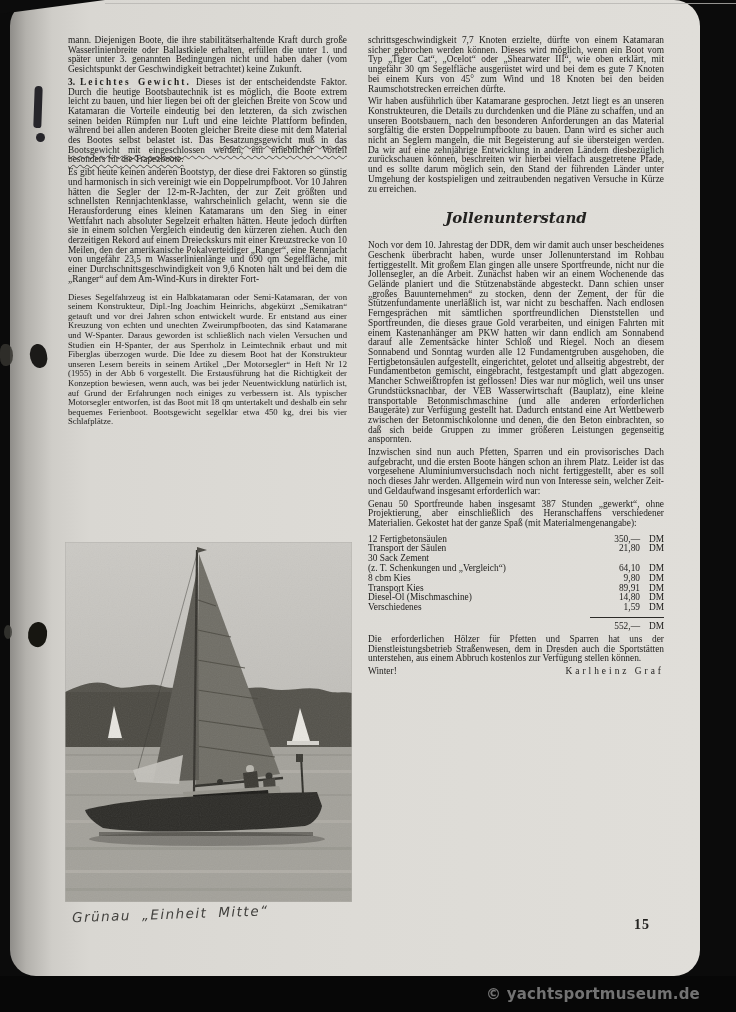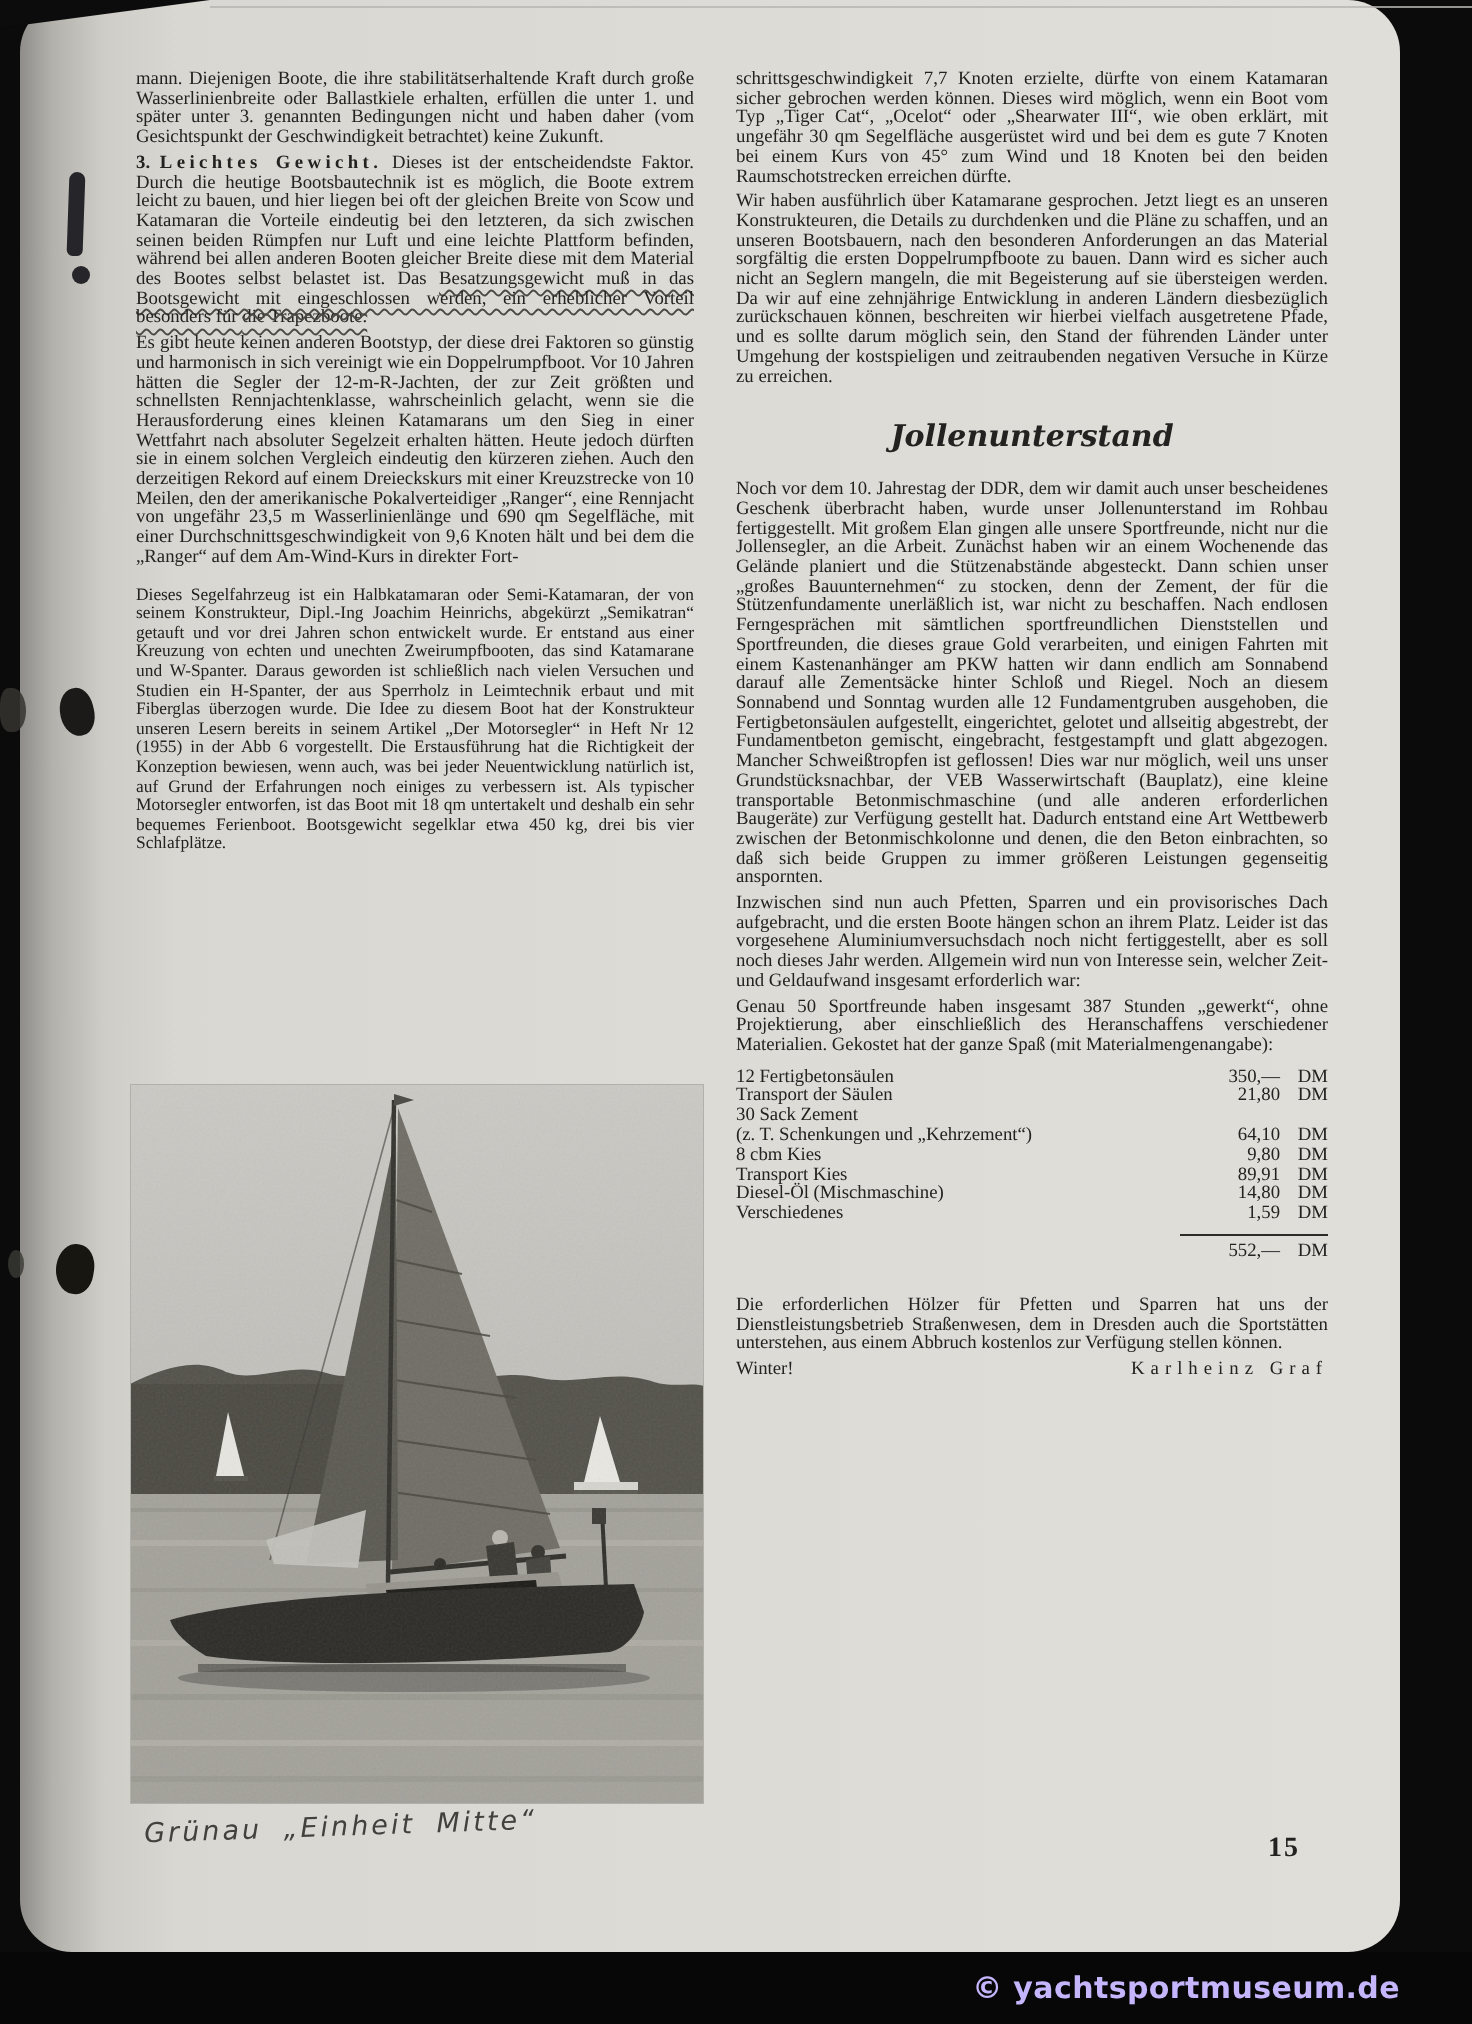--- a/index.html
+++ b/index.html
@@ -6,21 +6,21 @@
   .scan{position:relative;width:736px;height:1012px;background:#0b0b0b;overflow:hidden;
         font-family:"Liberation Serif", serif;color:#232220;}
   
   .page{position:absolute;left:10px;top:0;width:690px;height:976px;
         background:linear-gradient(to right,#8f8d89 0px,#b3b1ac 16px,#cfcdc8 42px,#d9d7d2 80px,#dddbd6 50%,#e0ded9 100%);border-radius:26px;}
   .top-hairline{position:absolute;left:95px;top:3px;width:640px;height:1px;background:#b7b5b1;opacity:.8;}
   .corner-wedge{position:absolute;left:0;top:0;width:0;height:0;
         border-top:14px solid #0c0c0c;border-right:105px solid transparent;}
   .bottom-band{position:absolute;left:0;top:976px;width:736px;height:36px;background:#070707;}
   .watermark{position:absolute;right:36px;bottom:9px;font-family:"DejaVu Sans",sans-serif;
-        font-weight:bold;font-size:15px;color:#c4b5fd;letter-spacing:.2px;}
+        font-weight:bold;font-size:15px;color:#737373;letter-spacing:.2px;}
   
   .excl-bar{position:absolute;left:34px;top:86px;width:8px;height:42px;background:#26252a;
         border-radius:4px 4px 3px 3px;transform:rotate(2deg);}
   .excl-dot{position:absolute;left:36px;top:133px;width:9px;height:9px;background:#26252a;border-radius:50%;}
   .blot1{position:absolute;left:30px;top:344px;width:17px;height:24px;background:#1b1a18;
         border-radius:55% 45% 50% 50%;transform:rotate(-14deg);}
   .smudge1{position:absolute;left:0px;top:344px;width:13px;height:22px;background:#35342f;
         border-radius:40% 60% 55% 45%;opacity:.85;}
   .blot2{position:absolute;left:28px;top:622px;width:19px;height:25px;background:#171611;
         border-radius:50% 50% 45% 55%;transform:rotate(9deg);}
@@ -35,21 +35,21 @@
   .hand-underline{text-decoration-line:underline;text-decoration-style:wavy;
         text-decoration-color:#4a4944;text-decoration-thickness:1px;text-underline-offset:2px;}
   .hand-struck{text-decoration-line:underline line-through;text-decoration-style:wavy;
         text-decoration-color:#4a4944;text-decoration-thickness:1px;text-underline-offset:2px;}
   .small-par{font-size:8.7px;line-height:9.6px;margin-top:8px !important;}
   .heading{font-family:"DejaVu Serif",serif;font-style:italic;font-weight:600;text-align:center;
         margin:13px 0 12px 0;}
   .heading .h1{font-size:15px;line-height:22px;}
   .heading .h2{font-size:18px;line-height:22px;}
   
-  .cost-table{margin:6px 0 18px 0;}
+  .cost-table{margin:6px 0 4px 0;}
   .cost-row{display:flex;line-height:9.8px;}
   .cost-label{flex:1;text-align:left;}
   .cost-amount{width:50px;text-align:right;}
   .cost-unit{width:24px;text-align:right;}
   .cost-total-row{display:flex;margin-top:4px;line-height:10px;}
   .cost-total-wrap{margin-left:auto;border-top:1px solid #2c2b28;padding-top:3px;display:flex;}
   .sig-row{display:flex;margin-top:0;}
   .sig-left{flex:0 0 auto;}
   .signature{margin-left:auto;letter-spacing:3px;font-weight:400;}
   .page-number{position:absolute;left:624px;top:917px;font-size:14px;font-weight:bold;letter-spacing:1px;font-family:Liberation Serif, serif;}
@@ -99,21 +99,21 @@
             <span class="cost-label">Transport der Säulen</span>
             <span class="cost-amount">21,80</span>
             <span class="cost-unit">DM</span>
           </div>
             <div class="cost-row">
             <span class="cost-label">30 Sack Zement</span>
             <span class="cost-amount"></span>
             <span class="cost-unit"></span>
           </div>
             <div class="cost-row">
-            <span class="cost-label">(z. T. Schenkungen und „Kehrzement“)</span>
+            <span class="cost-label">(z. T. Schenkungen und „Vergleich“)</span>
             <span class="cost-amount">64,10</span>
             <span class="cost-unit">DM</span>
           </div>
             <div class="cost-row">
             <span class="cost-label">8 cbm Kies</span>
             <span class="cost-amount">9,80</span>
             <span class="cost-unit">DM</span>
           </div>
             <div class="cost-row">
             <span class="cost-label">Transport Kies</span>

